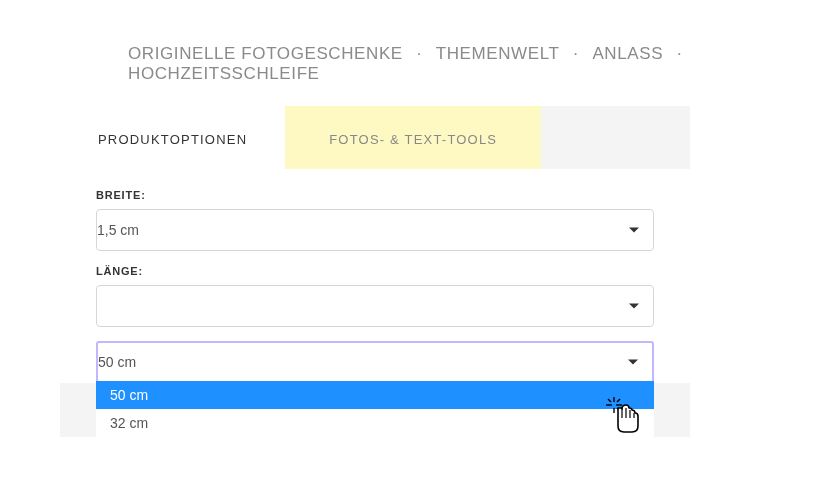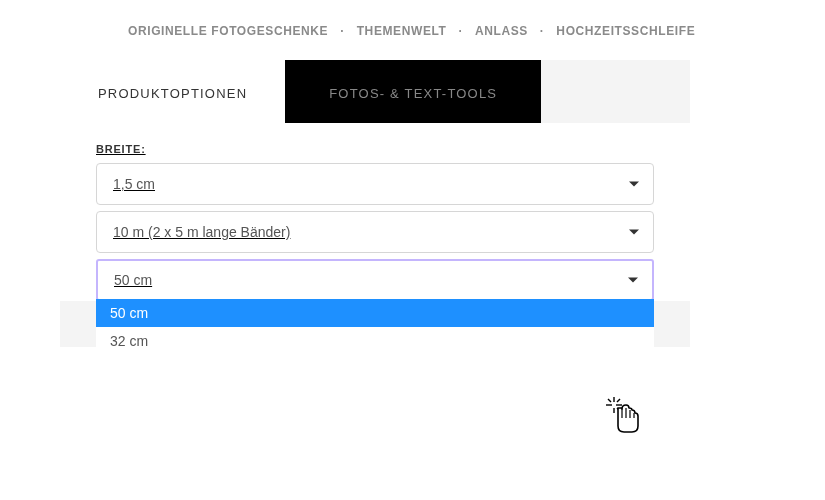--- a/index.html
+++ b/index.html
@@ -5,80 +5,79 @@
   * { box-sizing: border-box; margin: 0; padding: 0; }
   body {
     font-family: Arial, Helvetica, sans-serif;
     background: #fff;
     width: 825px;
     height: 500px;
     overflow: hidden;
     position: relative;
   }
   .breadcrumb {
-    padding: 24px 0 0 128px;
-    font-size: 12px;
+    padding: 44px 0 0 128px;
+    font-size: 17px;
     letter-spacing: 0.6px;
     color: #8a8a8a;
-    font-weight: bold;
   }
   .breadcrumb span { display: inline-block; }
   .breadcrumb .sep { margin: 0 8px; }
   .panel {
     margin: 22px 0 0 60px;
     width: 630px;
     background: #f4f4f4;
     padding-bottom: 40px;
   }
   .tabs {
     display: flex;
     background: #f4f4f4;
     text-align: center;
   }
   .tab {
     flex: 0 0 auto;
     padding: 26px 38px 22px 38px;
     font-size: 13px;
     letter-spacing: 1.2px;
     color: #555;
-    background: #000000;
+    background: #fef9c3;
     cursor: pointer;
   }
   .tab.active {
     background: #fff;
     color: #333;
   }
   .tab:nth-child(2) {
     padding-left: 44px;
     padding-right: 44px;
     color: #888;
   }
   .content {
     background: #fff;
     margin: 0 0 0 0;
     padding: 20px 36px 0 36px;
   }
-  .field { margin-bottom: 6px; text-decoration: underline; }
+  .field { margin-bottom: 14px; }
   .field-label {
     font-size: 11px;
     font-weight: bold;
     letter-spacing: 0.8px;
     color: #333;
     margin-bottom: 8px;
     display: block;
   }
   .select {
     position: relative;
     border: 1px solid #d6d6d6;
     border-radius: 4px;
     background: #fff;
     height: 42px;
     display: flex;
     align-items: center;
-    padding: 0 16px;
+    padding: 0 0;
     font-size: 14px;
     color: #555;
     cursor: pointer;
   }
   .select.open {
     border: 2px solid #c4b5fd;
     border-radius: 3px;
   }
   .caret {
     position: absolute;
@@ -141,22 +140,22 @@
 
     <div class="field">
       <label class="field-label">BREITE:</label>
       <div class="select">
         <span>1,5 cm</span>
         <span class="caret"></span>
       </div>
     </div>
 
     <div class="field">
+      <label class="field-label">LÄNGE:</label>
       <div class="select">
-        <span>10 m (2 x 5 m lange Bänder)</span>
         <span class="caret"></span>
       </div>
     </div>
 
     <div class="field">
       <div class="select open">
         <span>50 cm</span>
         <span class="caret"></span>
         <div class="dropdown">
           <div class="option highlight">50 cm</div>

